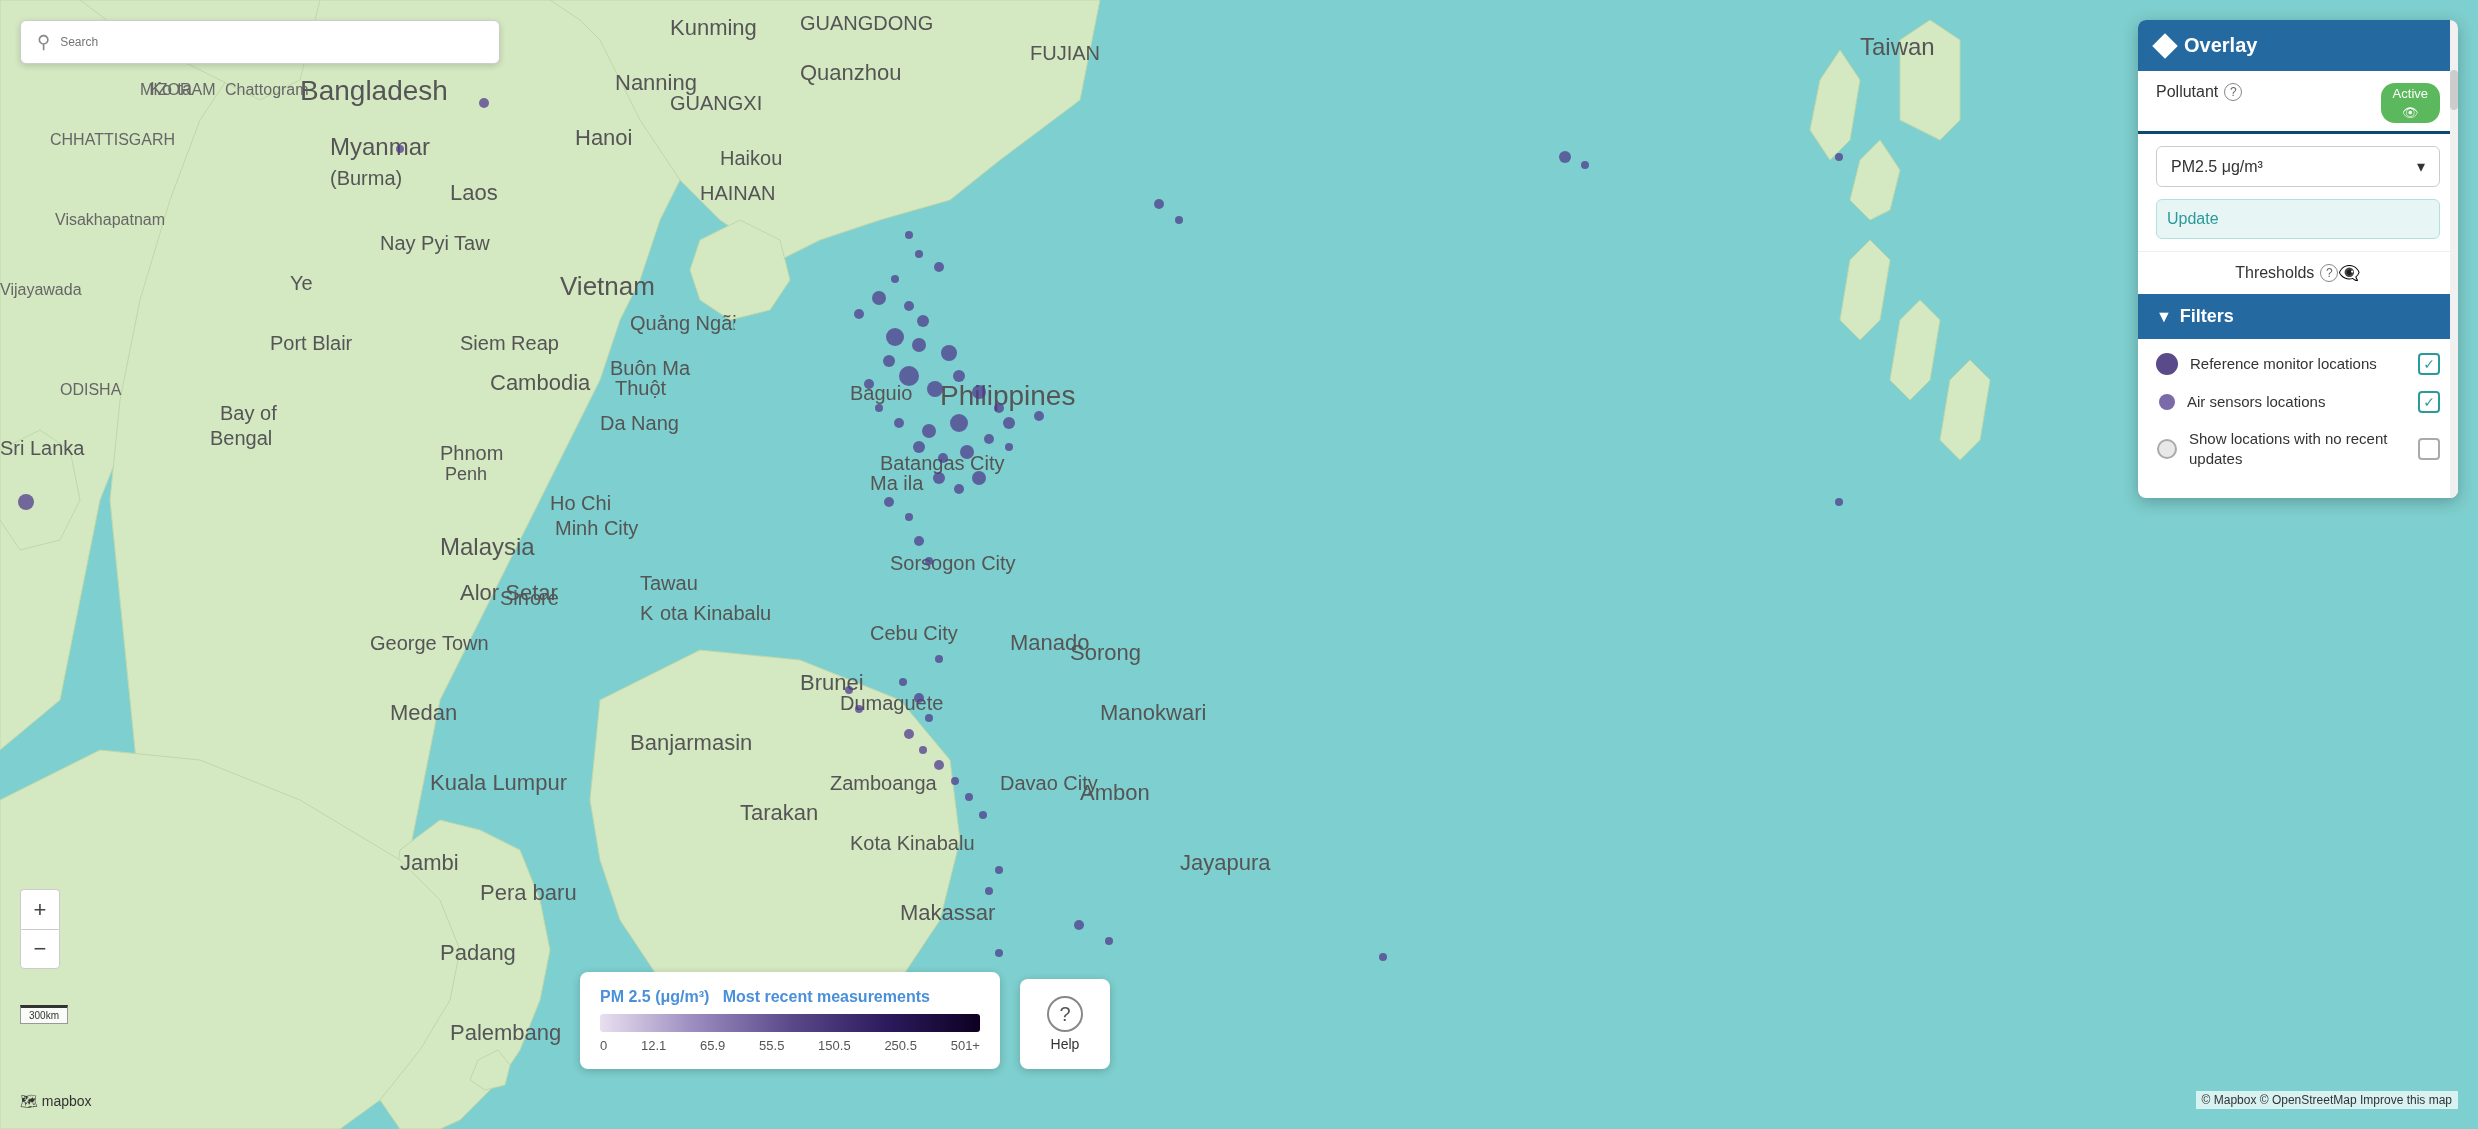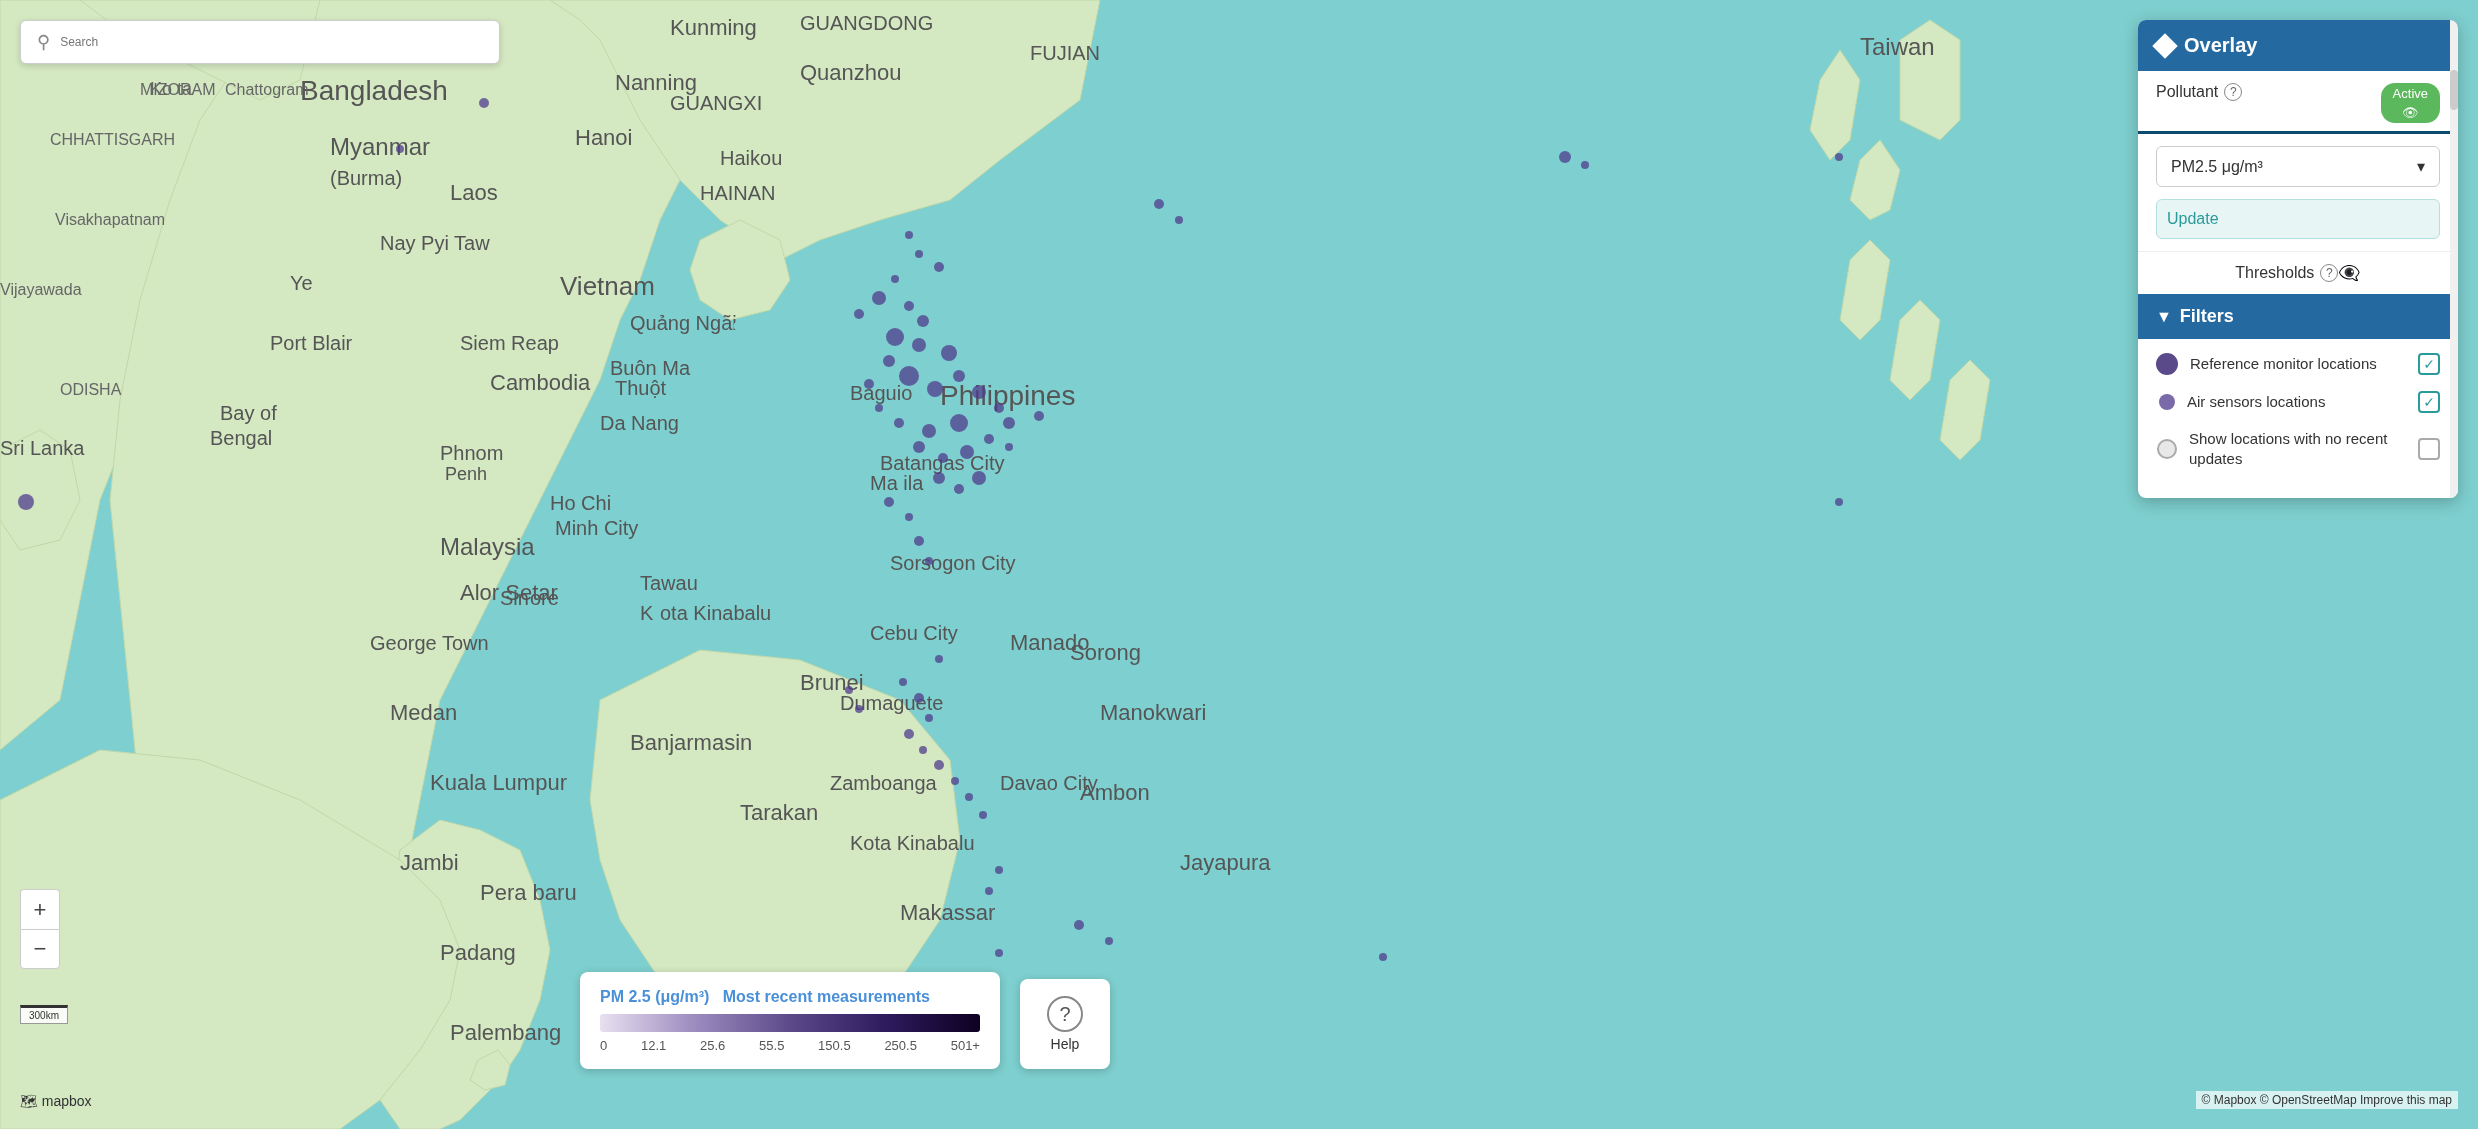--- a/index.html
+++ b/index.html
@@ -614,21 +614,21 @@
   <div id="legend">
     <div class="legend-title">
       <span>PM 2.5 (μg/m³)</span>
       &nbsp;
       <span style="color:#4a90d9;font-weight:600;">Most recent measurements</span>
     </div>
     <div class="color-bar"></div>
     <div class="legend-labels">
       <span>0</span>
       <span>12.1</span>
-      <span>25.6</span>
+      <span>65.9</span>
       <span>55.5</span>
       <span>150.5</span>
       <span>250.5</span>
       <span>501+</span>
     </div>
   </div>
 
   <div id="help-btn">
     <div class="help-circle">?</div>
     <span>Help</span>

